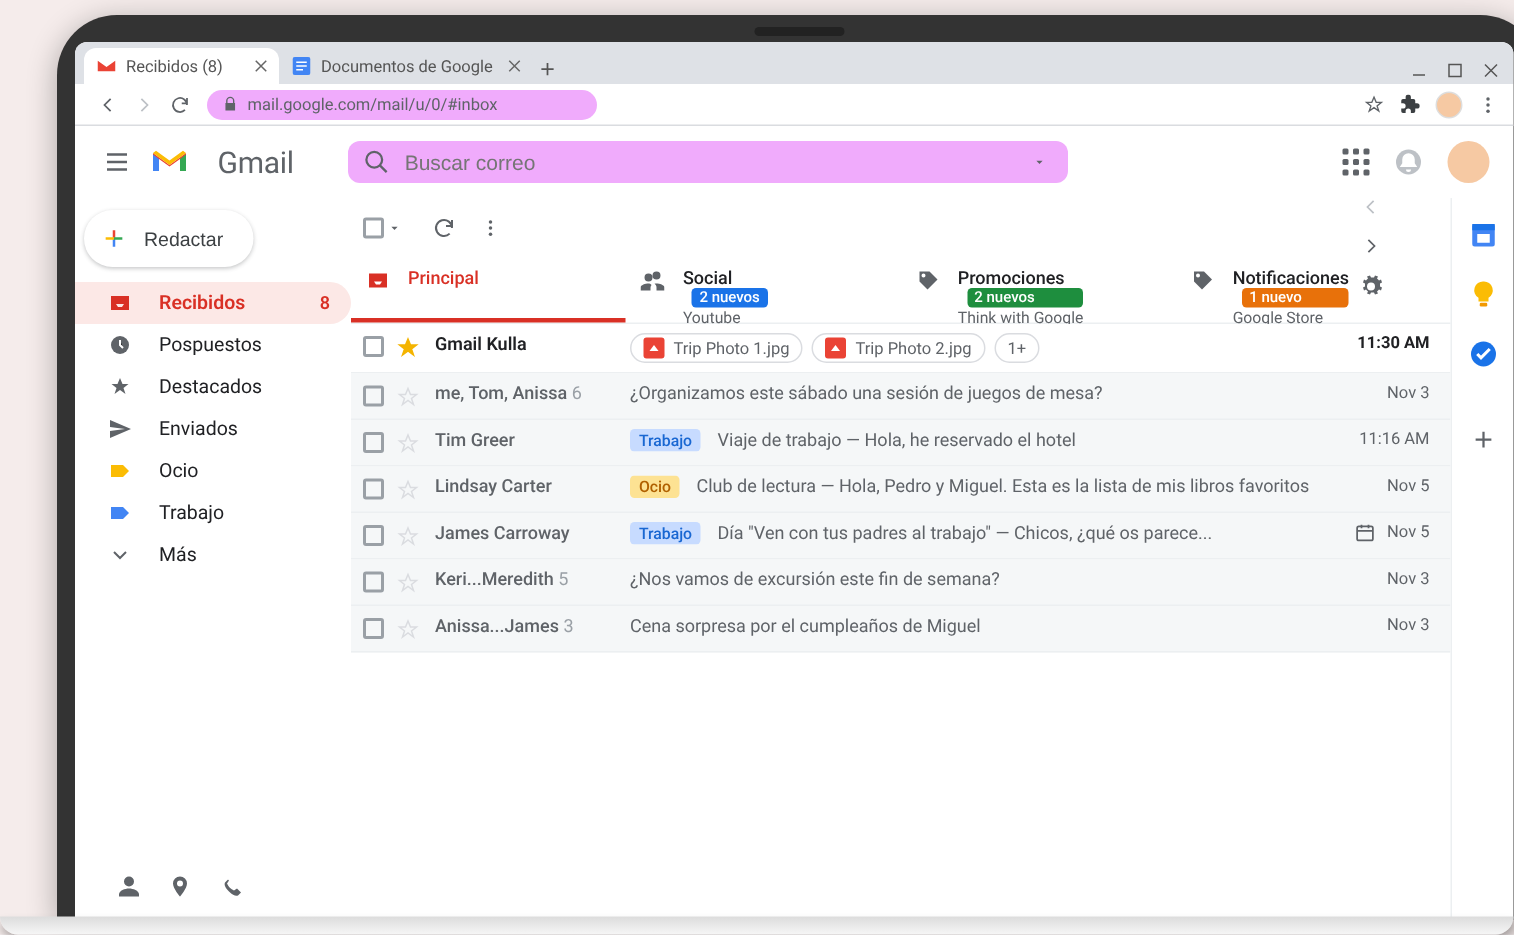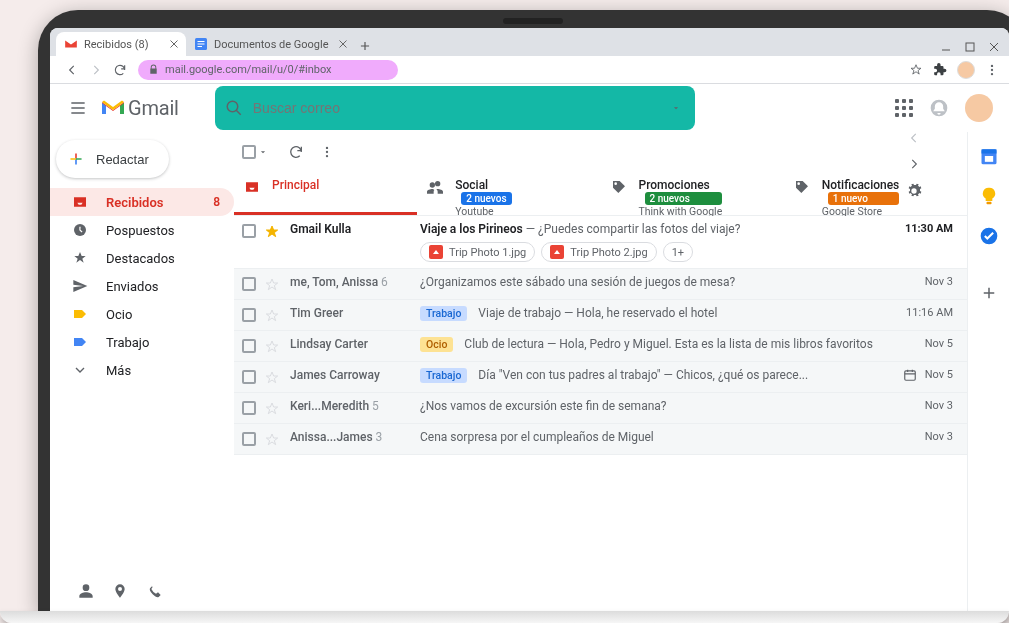--- a/index.html
+++ b/index.html
@@ -30,23 +30,23 @@
   .win-ctrl { margin-left:auto; display:flex; gap:14px; padding:0 10px 4px 0; color:#555;}
   .addrbar { height:28px; background:#fff; display:flex; align-items:center; font-size:11px; color:#5f6368; padding:0 10px; border-bottom:1px solid #dadce0;}
   .nav-ico { width:24px; display:flex; justify-content:center; color:#5f6368;}
   .url-box { flex:none; display:flex; align-items:center; background:#f0abfc; border-radius:12px; padding:0 10px; height:20px; margin-left:6px; gap:6px; width:260px;}
   .addr-right { margin-left:auto; display:flex; align-items:center; gap:10px;}
   .avatar-sm { width:18px; height:18px; border-radius:50%; background:#f6c9a3; border:1px solid #ddd;}
   
   .app { flex:1; display:flex; flex-direction:column; overflow:hidden;}
   .gm-header { height:48px; display:flex; align-items:center; padding:0 16px 0 8px; border-bottom:0;}
   .menu-btn { width:40px; height:40px; border-radius:50%; display:flex; align-items:center; justify-content:center; color:#5f6368;}
-  .gm-logo { display:flex; align-items:center; gap:2px; margin-left:2px;}
+  .gm-logo { display:flex; align-items:center; gap:19px; margin-left:2px;}
   .gm-logo-text { font-size:20px; color:#5f6368; letter-spacing:-.2px;}
-  .search { flex:0 0 480px; height:44px; background:#14b8a6; border-radius:8px; margin-left:36px; display:flex; align-items:center; padding:0 10px; color:#5f6368; font-size:14px;}
+  .search { flex:0 0 480px; height:28px; background:#f0abfc; border-radius:8px; margin-left:36px; display:flex; align-items:center; padding:0 10px; color:#5f6368; font-size:14px;}
   .search input { border:none; background:transparent; outline:none; font-size:14px; flex:1; color:#3c4043;}
   .search .arrow { margin-left:auto; padding:4px;}
   .hdr-right { margin-left:auto; display:flex; align-items:center; gap:16px; color:#5f6368;}
   .apps-grid { width:18px; height:18px; display:grid; grid-template-columns:repeat(3,4px); grid-template-rows:repeat(3,4px); gap:3px;}
   .apps-grid span{ background:#5f6368; border-radius:1px;}
   .avatar { width:28px; height:28px; border-radius:50%; background:#f6c9a3;}
   
   .body-row { flex:1; display:flex; overflow:hidden;}
   
   .sidebar { width:184px; padding-top:8px;}
@@ -448,24 +448,20 @@
           <div class="msgs" id="msgs">
               <div class="msg unread">
     <span class="cbx"></span>
     <span class="star on">
       <svg width="16" height="16" viewBox="0 0 24 24">
                     <path fill="#f4b400" stroke="#f4b400" stroke-width="1.5" d="M12 3l2.5 6h6l-5 4 2 6-5.5-4L6.5 19l2-6-5-4h6z"></path>
                   </svg>
     </span>
     <span class="sender">Gmail Kulla</span>
     <div class="content">
-      <div class="line1">
-        
-        <span class="subj">Viaje a los Pirineos</span><span class="snip"> — ¿Puedes compartir las fotos del viaje?</span>
-      </div>
       <div class="attachments">
                     <span class="att"><span class="att-ico"></span>Trip Photo 1.jpg</span>
                     <span class="att"><span class="att-ico"></span>Trip Photo 2.jpg</span>
                     <span class="att">1+</span>
                   </div>
     </div>
 
     <span class="date">11:30 AM</span>
               </div>
               <div class="msg read">

